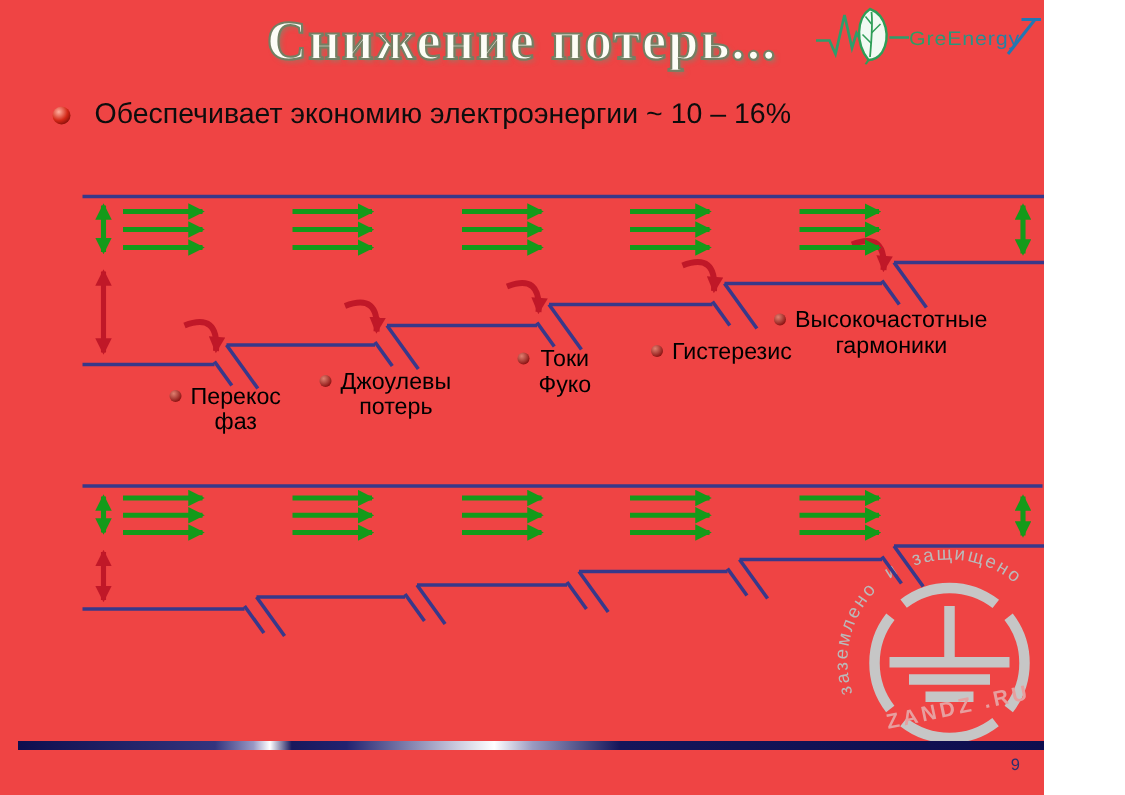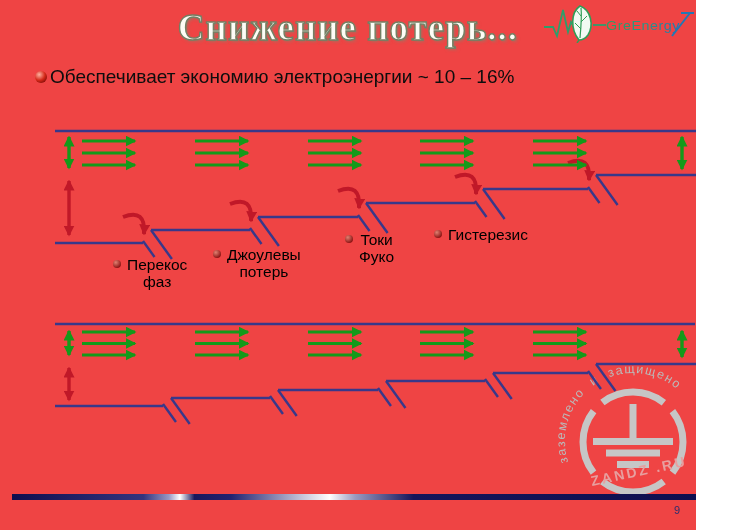--- a/index.html
+++ b/index.html
@@ -3,21 +3,21 @@
 <meta charset="utf-8">
 <style>
   html,body{margin:0;padding:0;background:#fff;}
   .slide{position:relative;width:696px;height:530px;background:#ef4444;overflow:hidden;
          font-family:"Liberation Sans",sans-serif;}
   .title{position:absolute;top:6px;left:0;width:100%;text-align:center;margin:0;
          font-family:"Liberation Serif",serif;font-weight:bold;font-size:37px;letter-spacing:1px;
          color:#fdfdf6;-webkit-text-stroke:1.4px #747f63;
          text-shadow:2px 2px 3px rgba(125,135,110,.55),1px 1px 0 rgba(125,135,110,.45);}
   .logo{position:absolute;top:3px;right:2px;width:150px;height:40px;}
-  .bullet-row{position:absolute;left:35px;top:66px;display:flex;align-items:center;gap:3px;}
+  .bullet-row{position:absolute;left:35px;top:66px;display:flex;align-items:center;gap:16px;}
   .sphere{border-radius:50%;display:inline-block;flex:none;}
   .sphere.big{width:12px;height:12px;background:radial-gradient(circle at 35% 30%,#ffb0a0,#d42818 50%,#5f0000 95%);}
   .sphere.small{width:8px;height:8px;margin-top:4px;background:radial-gradient(circle at 35% 30%,#e08070,#8b1212 75%);}
   .bullet-text{font-size:19px;color:#0d0d0d;}
   .art,.artwrap{position:absolute;left:0;top:0;}
   .wm{position:absolute;left:552px;top:358px;width:196px;height:145px;}
   .loss{position:absolute;display:flex;gap:6px;font-size:15.5px;color:#000;}
   .loss-text{white-space:pre-line;text-align:center;line-height:1.12;}
   .footer-bar{position:absolute;left:12px;top:494px;width:730px;height:6px;
     background:linear-gradient(90deg,#0e0e4e 0%,#34347e 18%,#9898c4 21.5%,#ffffff 23%,#18185c 25%,
@@ -178,16 +178,21 @@
   </div>
   <div class="loss" style="left:434px;top:226px;">
     <span class="sphere small"></span>
     <span class="loss-text">Гистерезис</span>
   </div>
   <div class="loss" style="left:345px;top:231px;">
     <span class="sphere small"></span>
     <span class="loss-text">Токи
 Фуко</span>
   </div>
+  <div class="loss" style="left:516px;top:205px;">
+    <span class="sphere small"></span>
+    <span class="loss-text">Высокочастотные
+гармоники</span>
+  </div>
 
   <div class="footer-bar"></div>
   <div class="page-num">9</div>
 </div>
 
 </body></html>

